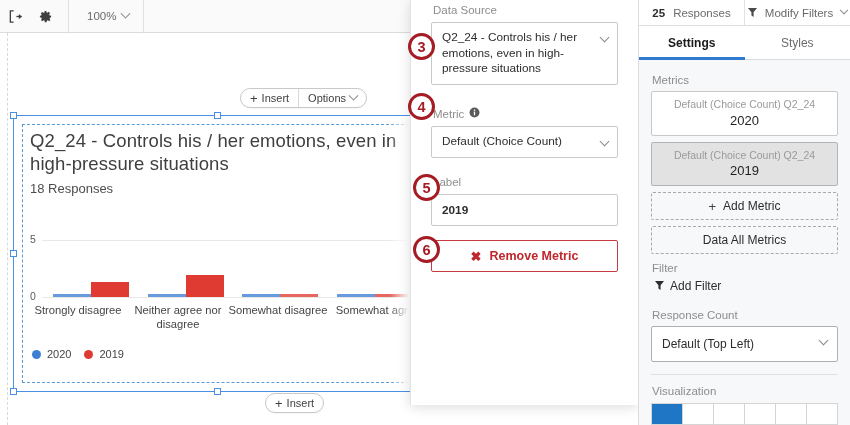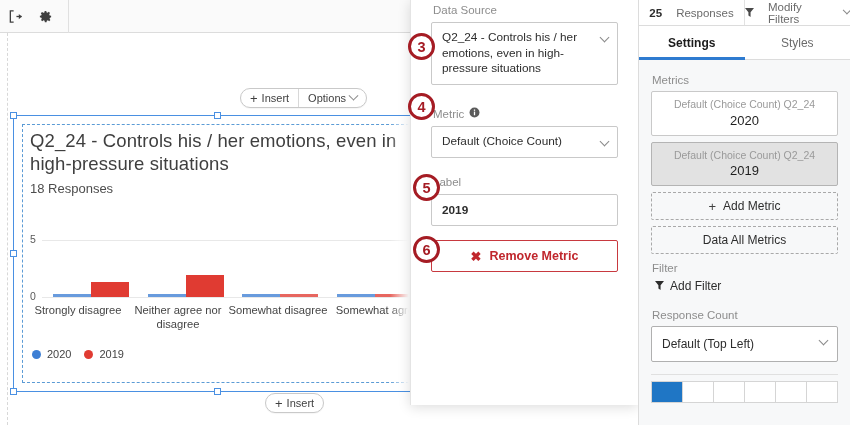--- a/index.html
+++ b/index.html
@@ -128,21 +128,21 @@
 
   
   .sidebar {
     position:absolute; left:638px; top:0; width:212px; height:425px;
     background:#f7f8f9; border-left:1px solid #dcdcdc;
   }
   .sb-top {
     height:26px; display:flex; align-items:center;
     border-bottom:1px solid #dcdcdc; background:#ffffff; font-size:11.5px;
   }
-  .sb-top .cell { flex:1; display:flex; align-items:center; justify-content:center; gap:14px;
+  .sb-top .cell { flex:1; display:flex; align-items:center; justify-content:center; gap:8px;
                   height:100%; color:#6b6b6b; }
   .sb-top .cell:first-child { border-right:1px solid #e2e2e2; }
   .sb-top b { color:#2d2d2d; font-weight:700; }
   .tabs { display:flex; height:34px; background:#ffffff; border-bottom:1px solid #dcdcdc; }
   .tab { flex:1; display:flex; align-items:center; justify-content:center;
          font-size:12px; color:#6b6b6b; position:relative; }
   .tab.active { color:#1b1b1b; font-weight:700; }
   .tab.active:after { content:""; position:absolute; left:0; right:0; bottom:-1px;
                       height:3px; background:#2e7bd0; }
   .sb-body { padding: 10px 12px 0 12px; }
@@ -187,20 +187,24 @@
           <path d="M11.5 5.2L14.8 8l-3.3 2.8" fill="#3f3f3f" stroke="none"></path>
       </svg>
     </div>
     <div class="tb-icon">
       <svg width="15" height="15" viewBox="0 0 16 16" fill="#3f3f3f">
         <path d="M8 5.2a2.8 2.8 0 100 5.6 2.8 2.8 0 000-5.6zm0 4.2a1.4 1.4 0 110-2.8 1.4 1.4 0 010 2.8z"></path>
         <path d="M14 8.9V7.1l-1.6-.3a4.6 4.6 0 00-.5-1.2l.9-1.3-1.3-1.3-1.3.9a4.6 4.6 0 00-1.2-.5L8.9 2H7.1l-.3 1.6a4.6 4.6 0 00-1.2.5l-1.3-.9-1.3 1.3.9 1.3a4.6 4.6 0 00-.5 1.2L2 7.1v1.8l1.6.3c.1.4.3.8.5 1.2l-.9 1.3 1.3 1.3 1.3-.9c.4.2.8.4 1.2.5l.3 1.6h1.8l.3-1.6c.4-.1.8-.3 1.2-.5l1.3.9 1.3-1.3-.9-1.3c.2-.4.4-.8.5-1.2L14 8.9z"></path>
       </svg>
     </div>
     <div class="tb-sep"></div>
+    <div class="zoom-ctl">
+      <span>100%</span>
+      <span class="chev"></span>
+    </div>
   </div>
 
   <div class="canvas">
     <div class="canvas-edge"></div>
   </div>
 
   <div class="pill pill-top">
     <div class="pill-seg">
       <span class="plus">+</span>
       <span>Insert</span>
@@ -366,20 +370,21 @@
       </div>
 
       <div class="sb-lab" style="margin-top:16px;">Response Count</div>
       <div class="sel-box">
         <span>Default (Top Left)</span>
         <span class="chev2"></span>
       </div>
 
       <div class="sb-divider"></div>
 
+      <div class="sb-lab" style="margin-top:10px;">Visualization</div>
       <div class="viz-grid">
         <div class="viz-cell"></div>
         <div class="viz-cell"></div>
         <div class="viz-cell"></div>
         <div class="viz-cell"></div>
         <div class="viz-cell"></div>
         <div class="viz-cell"></div>
       </div>
     </div>
   </div>

